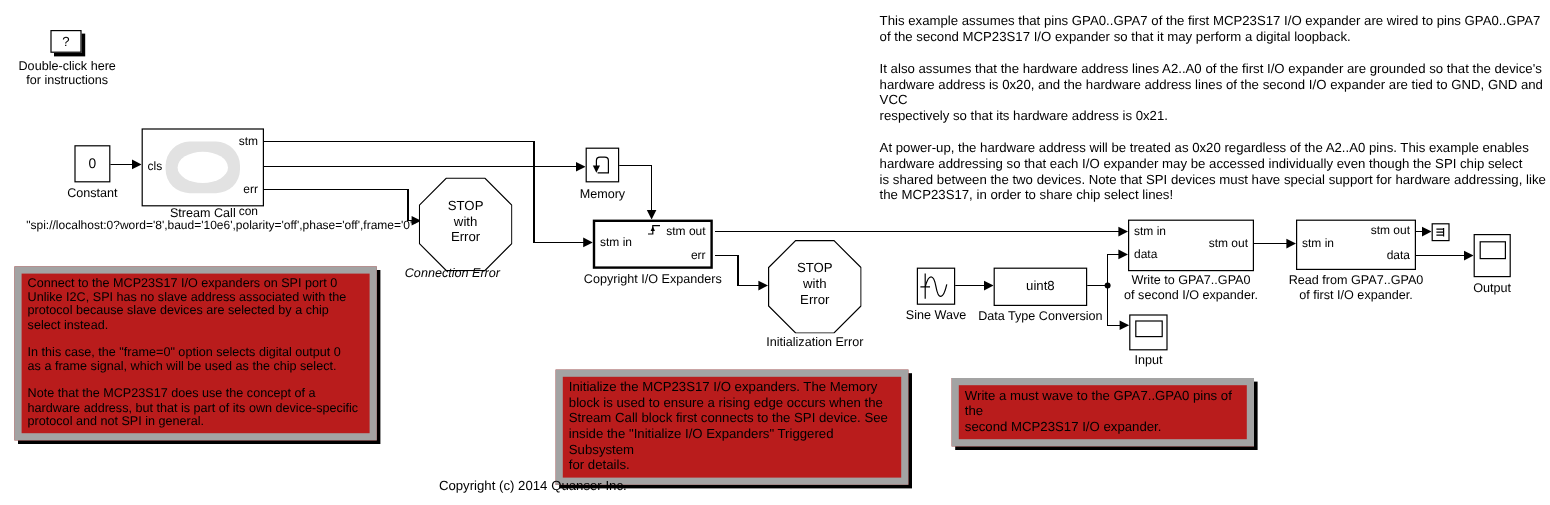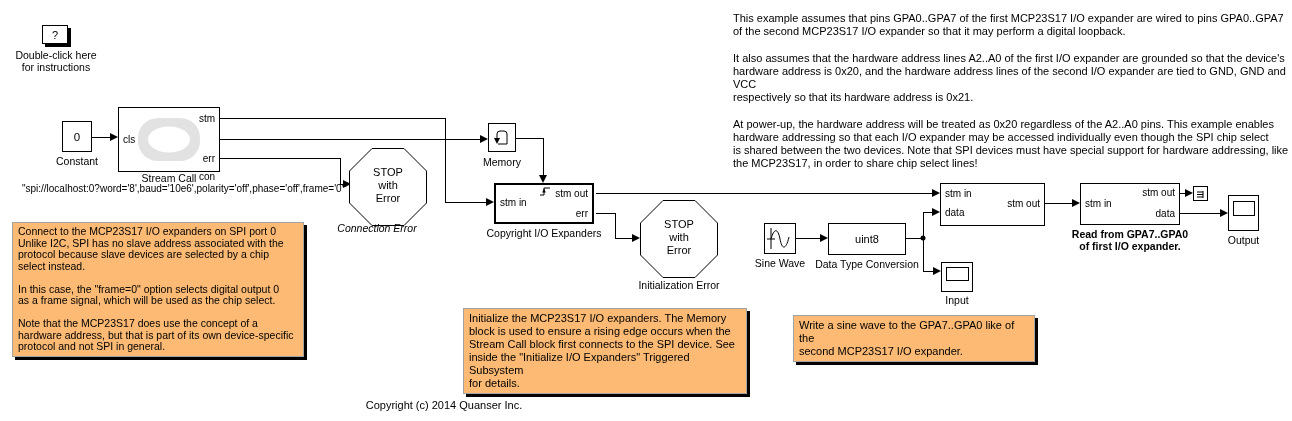--- a/index.html
+++ b/index.html
@@ -9,21 +9,21 @@
   .block{position:absolute;border:1px solid #000;background:#fff;box-sizing:border-box;}
   .bold-border{border-width:2px;}
   .shadow{box-shadow:3px 3px 0 0 #000;}
   .lbl{position:absolute;font-size:10.5px;line-height:12px;text-align:center;
        white-space:pre-line;color:#000;}
   .body-txt{position:absolute;left:0;right:0;text-align:center;font-size:11px;
             line-height:13px;white-space:pre-line;}
   .center-fill{display:flex;align-items:center;justify-content:center;font-size:11px;}
   .port{position:absolute;font-size:10px;line-height:10px;white-space:nowrap;}
   .pl{left:4px;} .pr{right:4px;}
-  .note{position:absolute;border:1px solid #a3a3a3;background:#fdba74;box-shadow:3px 3px 0 0 #000;
+  .note{position:absolute;border:6px solid #a3a3a3;background:#b91c1c;box-shadow:3px 3px 0 0 #000;
         white-space:pre-line;padding:3px 5px;box-sizing:content-box;}
   .note-a{font-size:10.5px;line-height:11.5px;}
   .note-b{font-size:11px;line-height:13px;}
   .note-c{font-size:11px;line-height:13px;}
   .note-d{font-size:10.5px;line-height:12.8px;}
   .freetext{position:absolute;white-space:pre-line;font-size:11px;line-height:13.2px;}
   .title{position:absolute;font-weight:bold;font-size:15.5px;text-align:center;}
   .subtitle{position:absolute;font-size:11px;line-height:14px;text-align:center;white-space:pre-line;}
   .octagon{position:absolute;width:78px;height:78px;}
   .scope-inner{position:absolute;border:1px solid #000;background:#fff;}
@@ -156,27 +156,29 @@
   <div class="block center-fill" style="left:828px;top:223px;width:78px;height:32px;">
     <span>uint8</span>
   </div>
   <div class="lbl" style="left:803px;top:258px;width:128px;">Data Type Conversion</div>
 
   <div class="block" style="left:940px;top:183px;width:105px;height:43px;">
     <span class="port pl" style="top:5px;">stm in</span>
     <span class="port pl" style="top:24px;">data</span>
     <span class="port pr" style="top:15px;">stm out</span>
   </div>
+  <div class="lbl" style="left:926px;top:228px;width:133px;">Write to GPA7..GPA0
+of second I/O expander.</div>
 
   <div class="block" style="left:1080px;top:183px;width:100px;height:42px;">
     <span class="port pl" style="top:15px;">stm in</span>
     <span class="port pr" style="top:4px;">stm out</span>
     <span class="port pr" style="top:25px;">data</span>
   </div>
-  <div class="lbl" style="left:1064px;top:228px;width:132px;font-weight:bold;">Read from GPA7..GPA0
+  <div class="lbl" style="left:1064px;top:228px;width:132px;">Read from GPA7..GPA0
 of first I/O expander.</div>
 
   <div class="block" style="left:1193px;top:186px;width:15px;height:15px;">
     <svg width="13" height="13" viewBox="0 0 13 13">
       <path d="M3 4 H9 M3 6.5 H9 M3 9 H9 M9 3 V10" stroke="#000" fill="none"></path>
     </svg>
   </div>
 
   <div class="block" style="left:1228px;top:195px;width:31px;height:36px;">
     <div class="scope-inner" style="left:4px;top:5px;width:20px;height:13px;"></div>
@@ -197,18 +199,18 @@
 as a frame signal, which will be used as the chip select.
 
 Note that the MCP23S17 does use the concept of a
 hardware address, but that is part of its own device-specific
 protocol and not SPI in general.</div>
   <div class="note note-b" style="left:463px;top:308px;width:272px;">Initialize the MCP23S17 I/O expanders. The Memory
 block is used to ensure a rising edge occurs when the
 Stream Call block first connects to the SPI device. See
 inside the "Initialize I/O Expanders" Triggered Subsystem
 for details.</div>
-  <div class="note note-c" style="left:793px;top:315px;width:230px;">Write a sine wave to the GPA7..GPA0 like of the
+  <div class="note note-c" style="left:793px;top:315px;width:230px;">Write a must wave to the GPA7..GPA0 pins of the
 second MCP23S17 I/O expander.</div>
 
   <div class="lbl" style="left:344px;top:399px;width:200px;font-size:11px;">Copyright (c) 2014 Quanser Inc.</div>
 
 </div>
 
 </body></html>

